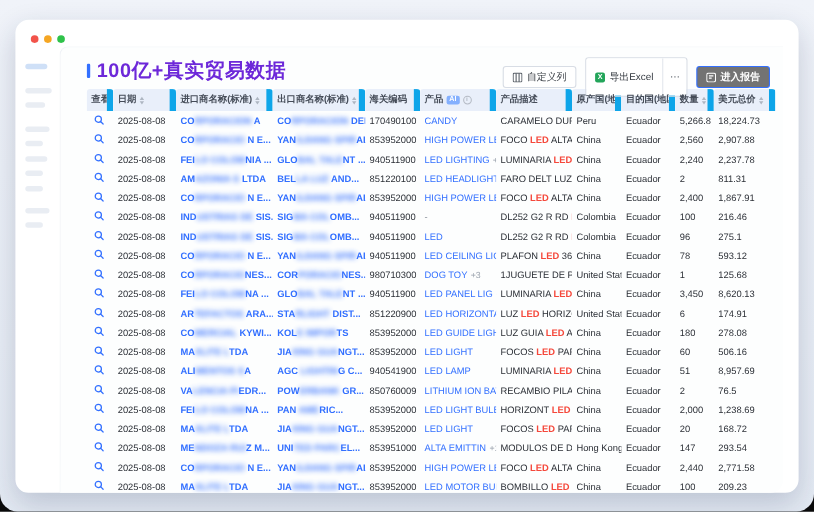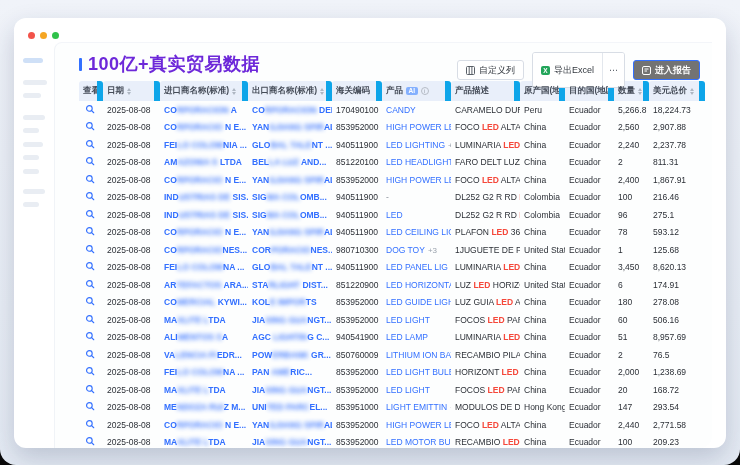--- a/index.html
+++ b/index.html
@@ -618,21 +618,21 @@
                         <circle cx="7" cy="7" r="4.5" fill="none" stroke="#3370ff" stroke-width="1.8"></circle>
                         <line x1="10.6" y1="10.6" x2="14" y2="14" stroke="#3370ff" stroke-width="1.8" stroke-linecap="round"></line>
                       </svg>
         </span>
       </span>
     </td>
     <td><span>2025-08-08</span></td>
     <td class="link"><span>ME</span><span class="blurseg">NDOZA RUI</span><span>Z M...</span></td>
     <td class="link"><span>UNI</span><span class="blurseg">TED PARC</span><span>EL...</span></td>
     <td><span>853951000</span></td>
-    <td><span class="plink">LIGHT EMITTIN</span><span class="extra">+1</span></td>
+    <td><span class="plink">ALTA EMITTIN</span><span class="extra">+1</span></td>
     <td><span>MODULOS DE DIOD</span><span class="hl"></span><span></span></td>
     <td><span>Hong Kong</span></td>
     <td><span>Ecuador</span></td>
     <td><span>147</span></td>
     <td><span>293.54</span></td>
   </tr>
 
   <tr>
     <td>
       <span class="viewbtn">
@@ -665,21 +665,21 @@
                         <line x1="10.6" y1="10.6" x2="14" y2="14" stroke="#3370ff" stroke-width="1.8" stroke-linecap="round"></line>
                       </svg>
         </span>
       </span>
     </td>
     <td><span>2025-08-08</span></td>
     <td class="link"><span>MA</span><span class="blurseg">XLITE L</span><span>TDA</span></td>
     <td class="link"><span>JIA</span><span class="blurseg">XING GUA</span><span>NGT...</span></td>
     <td><span>853952000</span></td>
     <td><span class="plink">LED MOTOR BULB</span><span class="extra"></span></td>
-    <td><span>RECAMBIO </span><span class="hl">LED</span><span> MO</span></td>
+    <td><span>BOMBILLO </span><span class="hl">LED</span><span> MO</span></td>
     <td><span>China</span></td>
     <td><span>Ecuador</span></td>
     <td><span>100</span></td>
     <td><span>209.23</span></td>
   </tr>
 </tbody>
         </table>
       </div>
     </div>
   </div>

